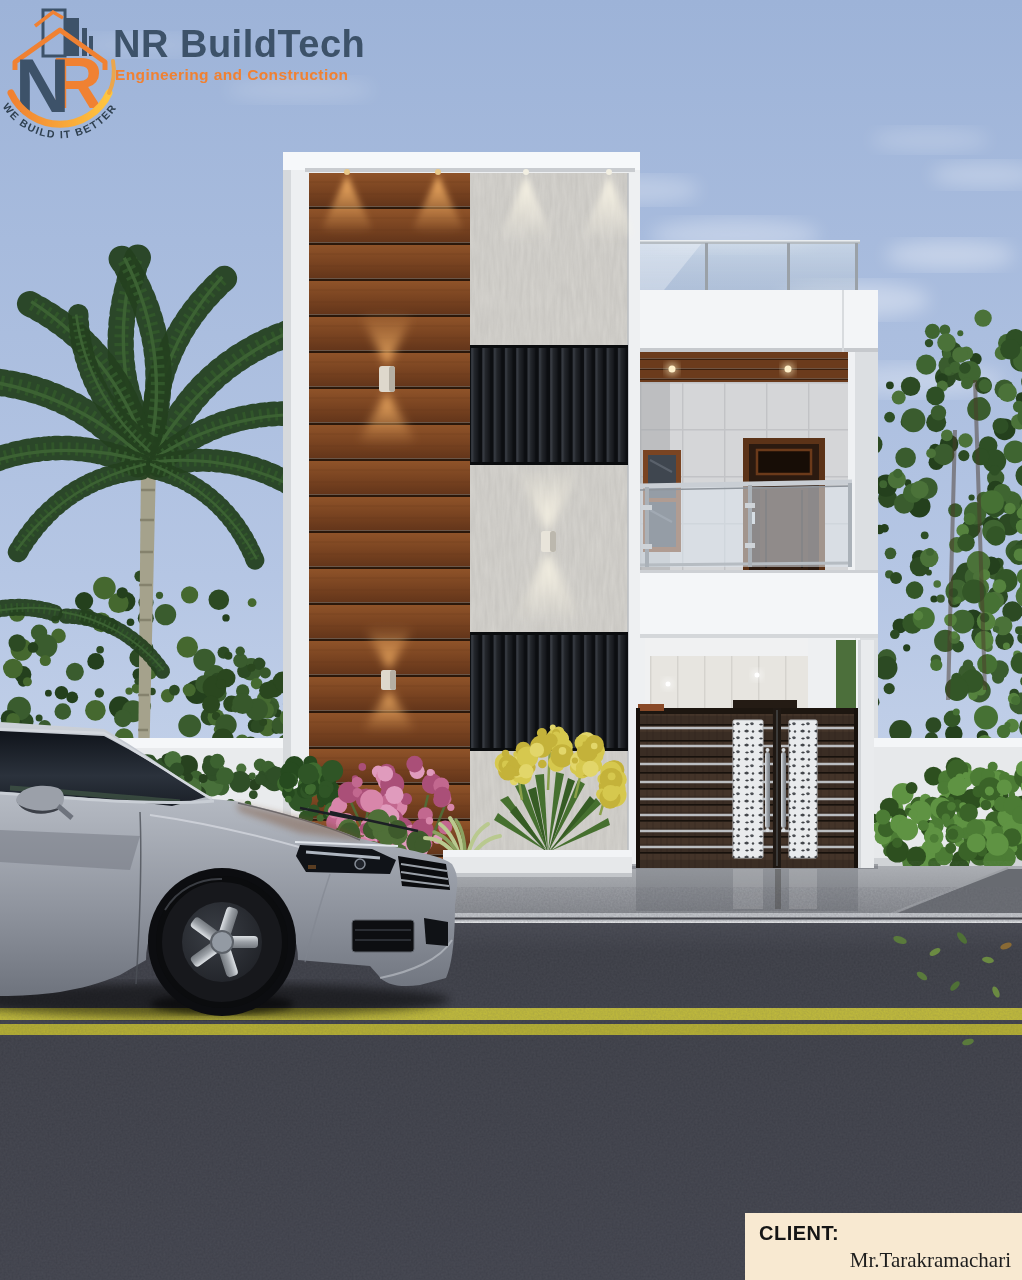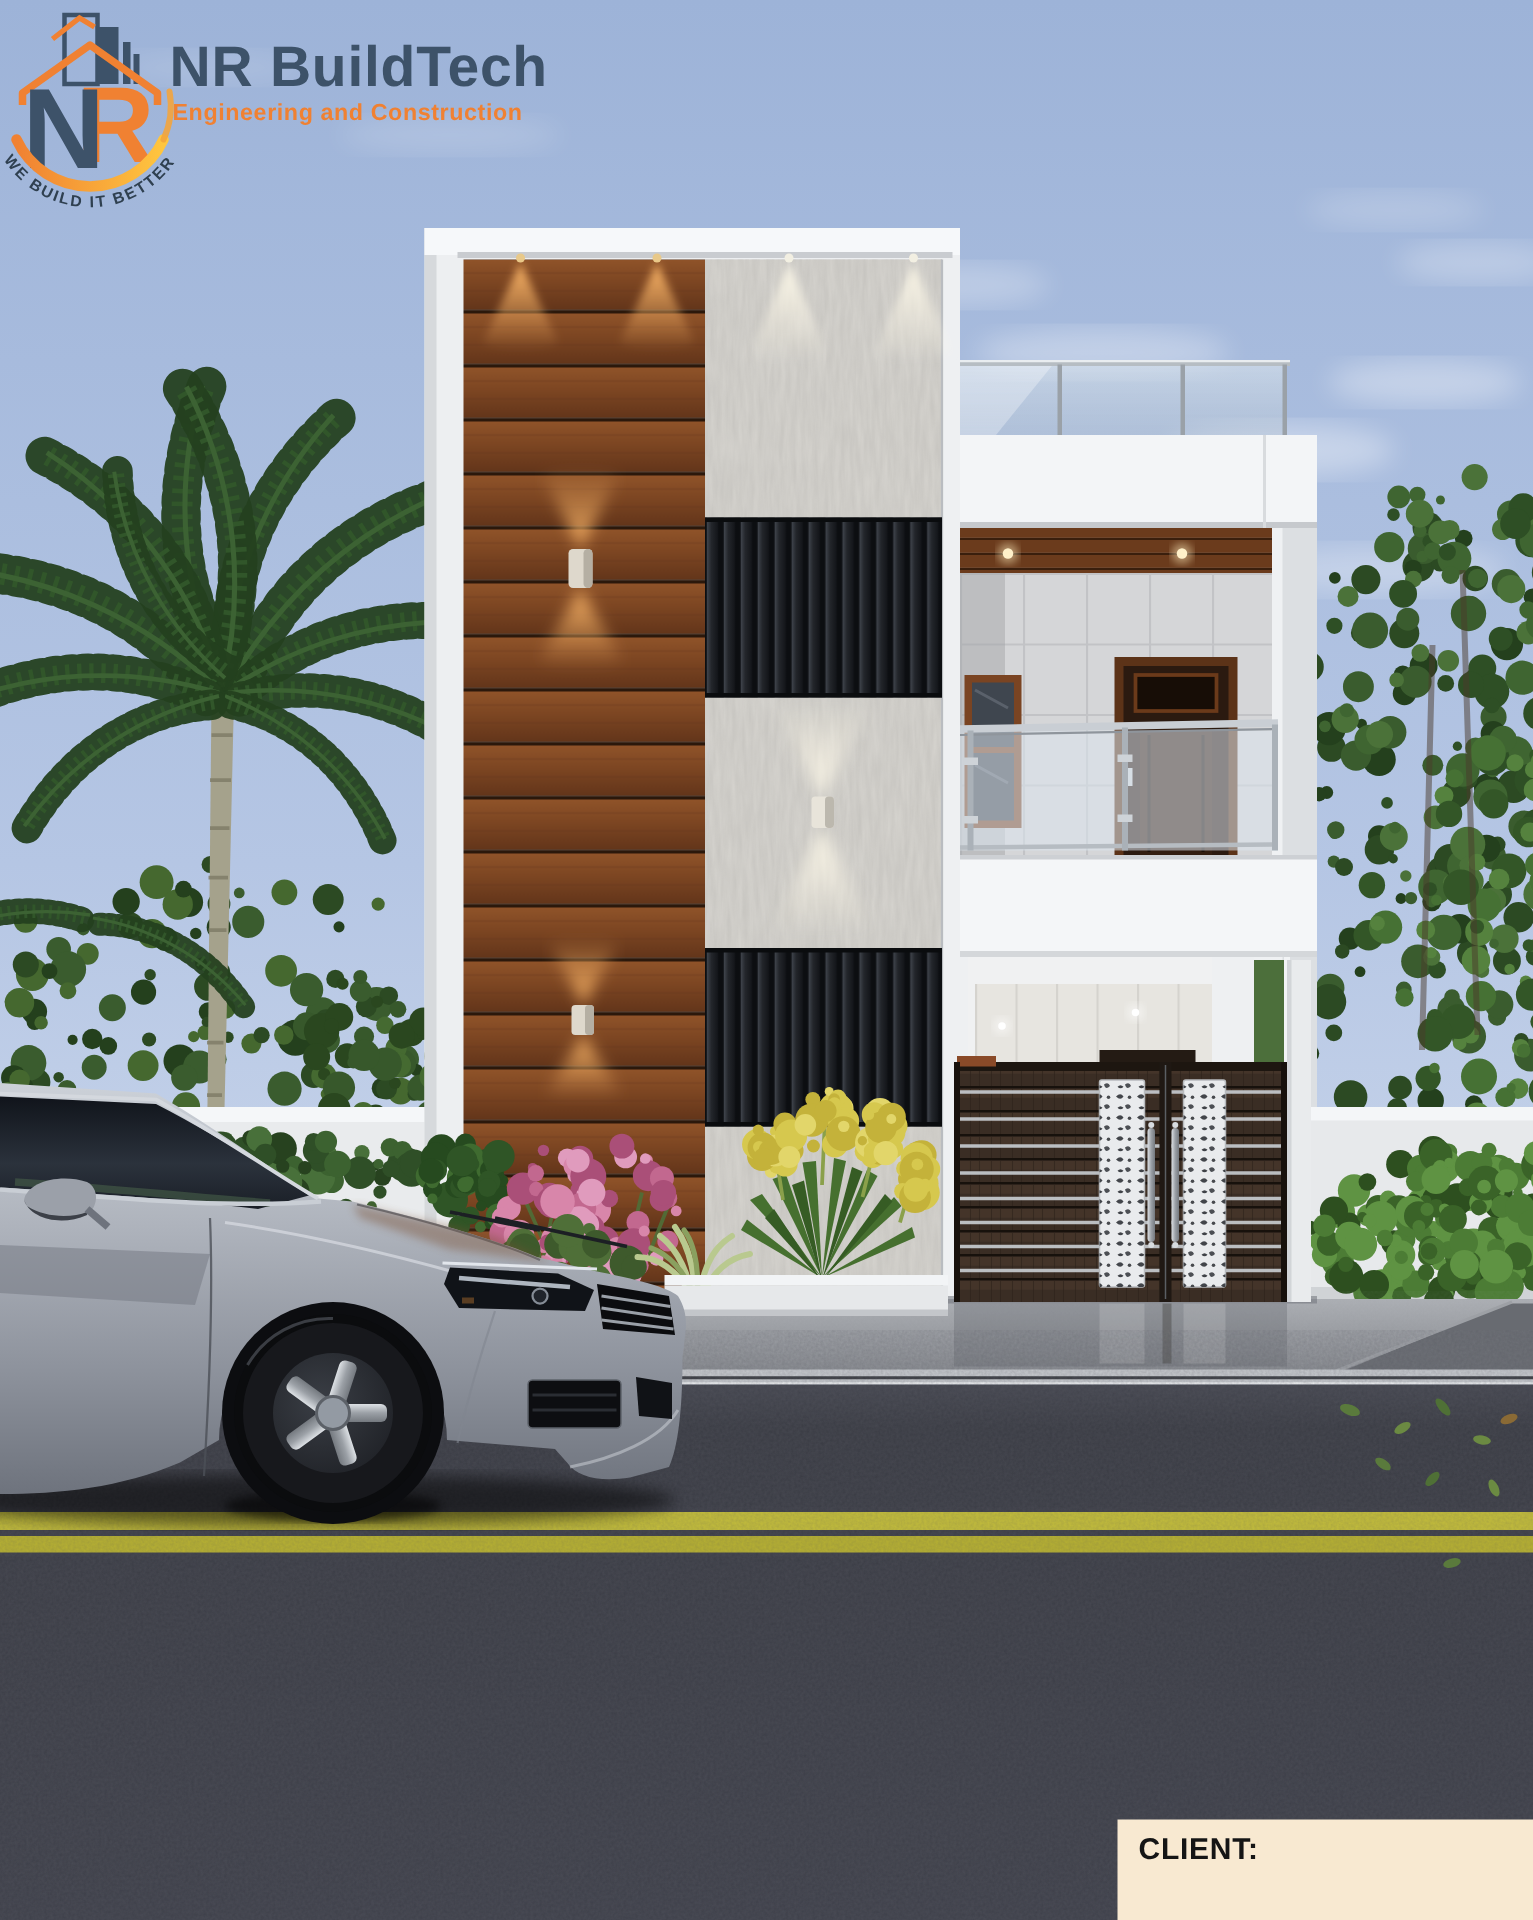--- a/index.html
+++ b/index.html
@@ -1601,14 +1601,15 @@
       <textPath href="#mottoArc" startOffset="2%">WE BUILD IT BETTER</textPath>
     </text>
   </g>
   <text x="113" y="57" font-size="38" font-weight="bold" fill="#3d5269" letter-spacing=".5">NR BuildTech</text>
   <text x="115" y="80" font-size="15.5" font-weight="bold" fill="#f08132" letter-spacing=".4">Engineering and Construction</text>
 </g>
 </svg>
 
 <div class="client-box">
   <div class="client-label">CLIENT:</div>
+  <div class="client-name">Mr.Tarakramachari</div>
 </div>
 </div>
 
 </body></html>

